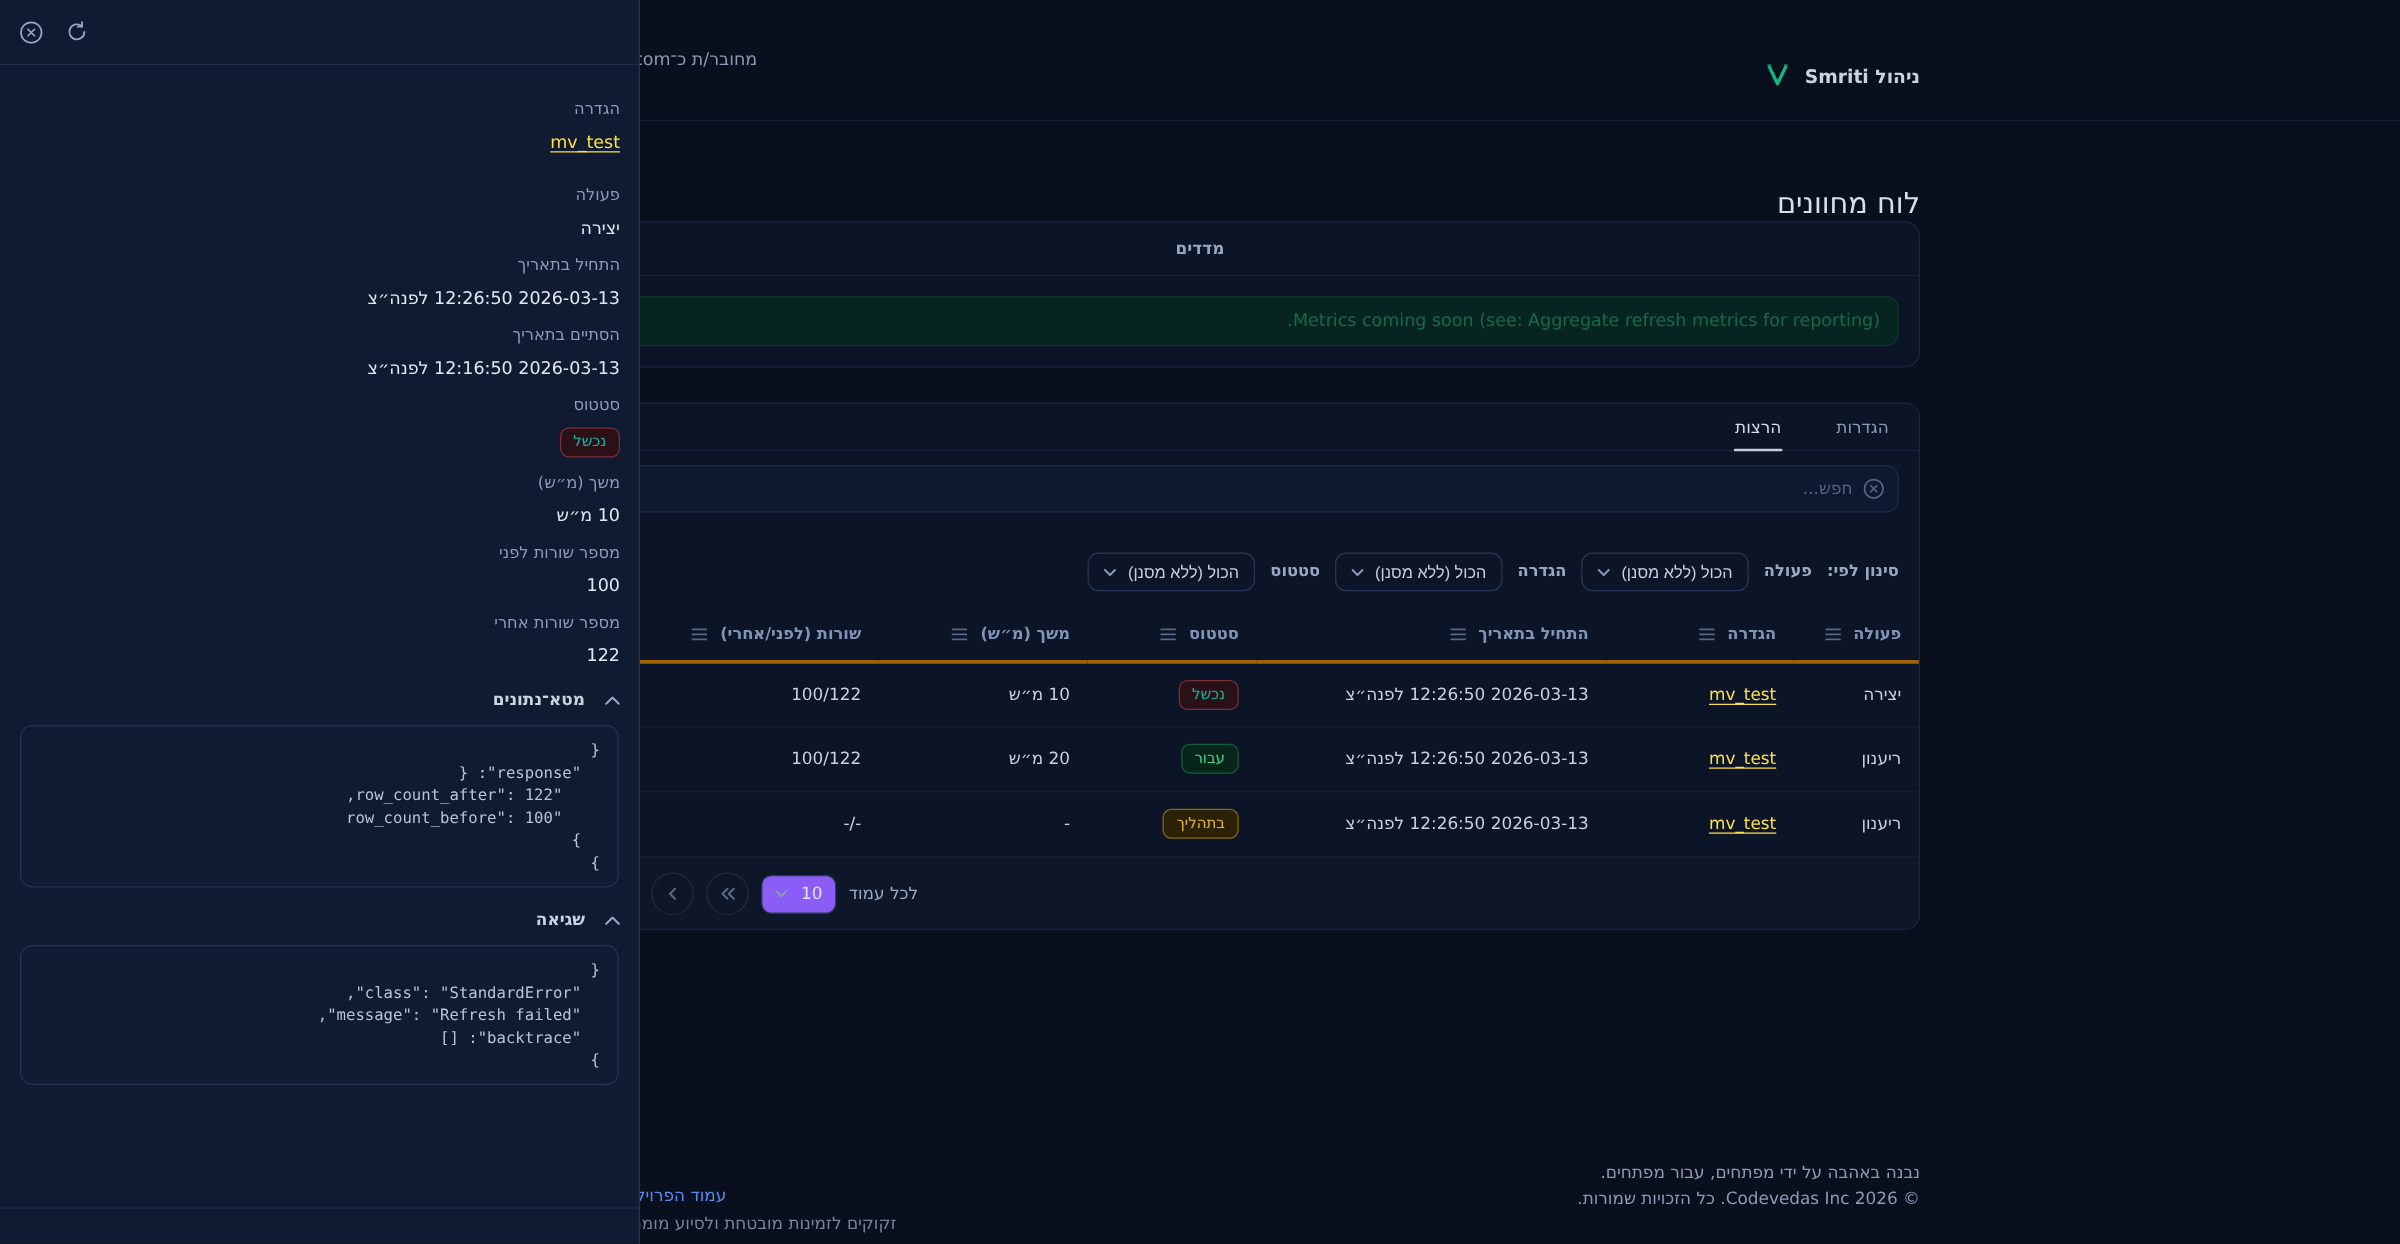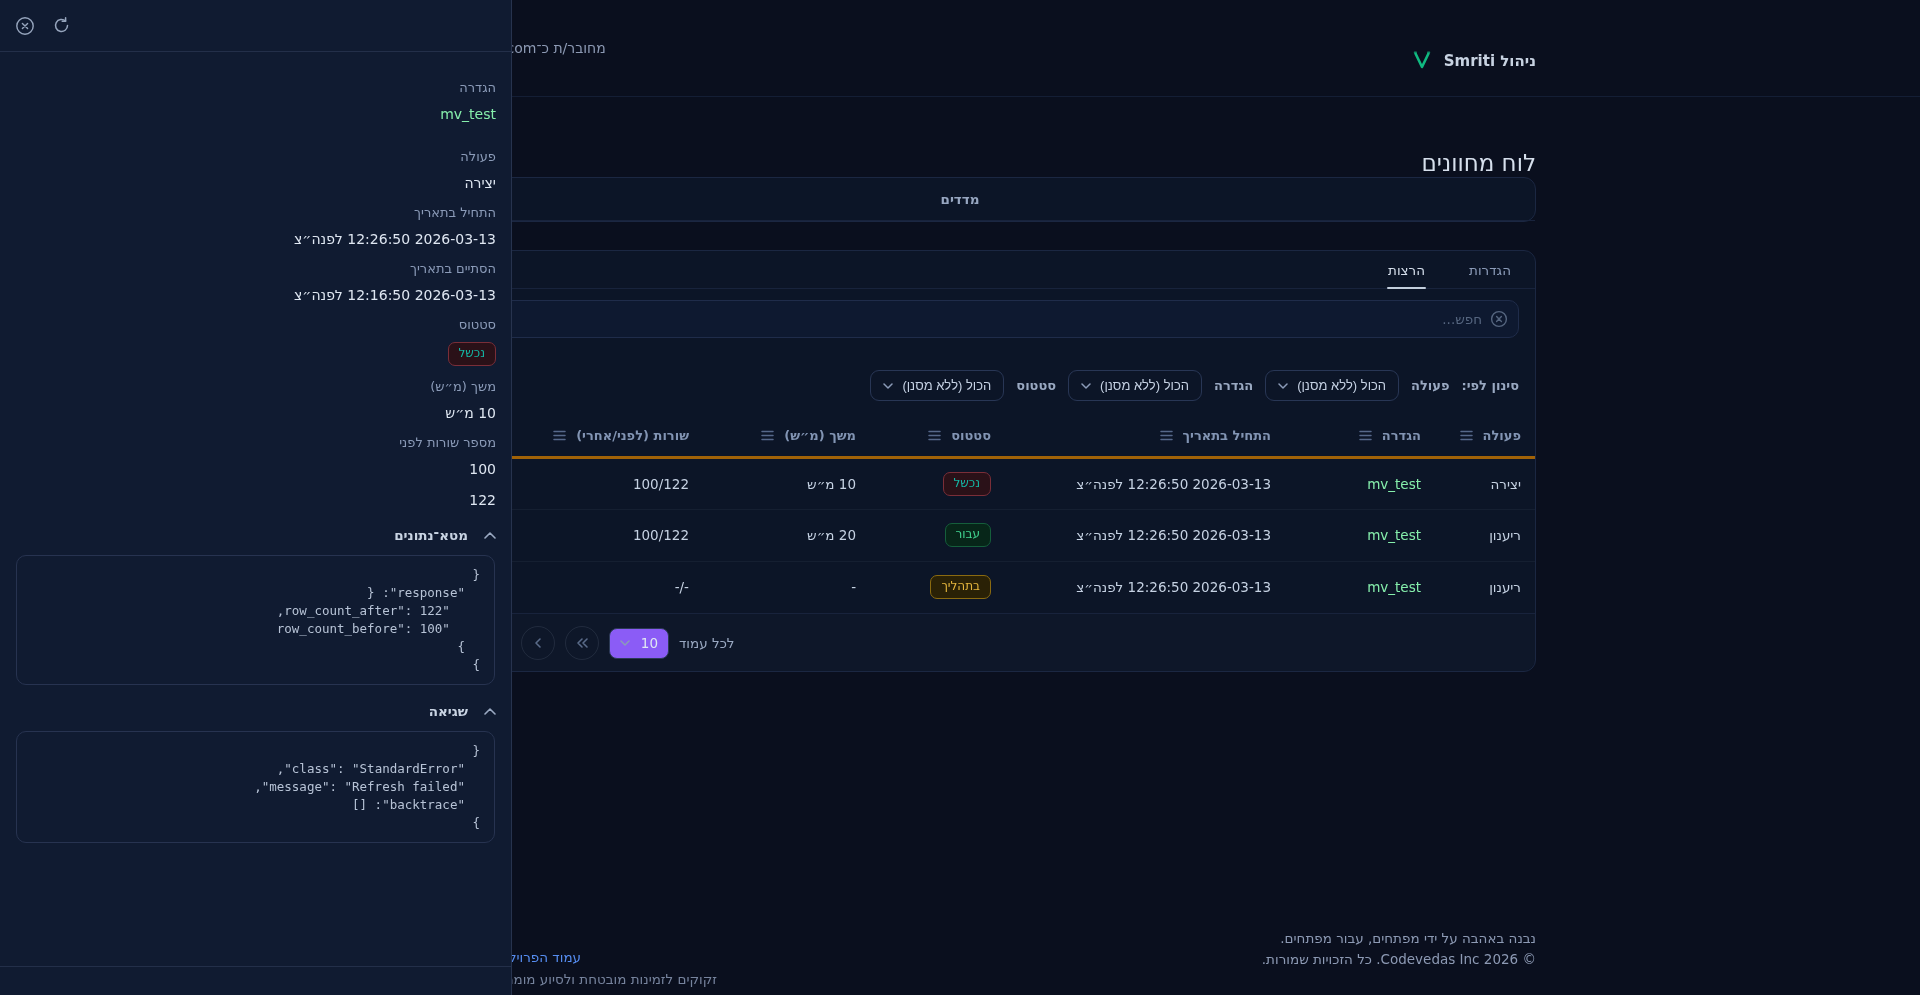--- a/index.html
+++ b/index.html
@@ -40,21 +40,21 @@
   .filter-row{margin:32px 16px 0;display:flex;align-items:center;gap:12px;font-size:13px;flex-wrap:nowrap;}
   .filter-label,.filter-name{color:#9aa9c2;font-weight:600;white-space:nowrap;}
   .select-btn{display:flex;align-items:center;gap:9px;padding:7px 12px;border:1px solid #283655;border-radius:9px;
     color:#c6d2e4;background:transparent;font-size:13px;white-space:nowrap;cursor:pointer;}
 
   table.runs{margin-top:14px;width:100%;border-collapse:collapse;table-layout:fixed;}
   th{height:42px;font-size:13px;color:#8294b3;font-weight:600;text-align:right;padding:0 14px 0 0;border-bottom:3px solid #a16207;}
   .th-inner{display:flex;align-items:center;gap:10px;}
   td{height:52px;font-size:13.5px;color:#c6d2e3;text-align:right;padding:0 14px 0 0;}
   tr.data-row + tr.data-row td{border-top:1px solid rgba(148,163,184,0.07);}
-  .cell-link,.def-link{color:#86efac;text-underline-offset:3px;cursor:pointer;margin-left:21px;}
+  .cell-link,.def-link{color:#fde047;text-decoration:underline;text-underline-offset:3px;cursor:pointer;margin-left:21px;}
 
   .badge{display:inline-block;padding:3px 10px 4px;border-radius:7px;font-size:12px;line-height:1.25;border:1px solid;}
   .badge-failed{color:#14b8a6;border-color:#7a2e38;background:#2a1118;}
   .badge-success{color:#41d491;border-color:#155e3b;background:#072619;}
   .badge-running{color:#e5b63d;border-color:#8a6a10;background:#2a2106;}
 
   .pagination{border-top:1px solid #18233c;background:rgba(255,255,255,0.012);height:58px;position:relative;
     border-radius:0 0 12px 12px;}
   .pag-cluster{position:absolute;left:48px;top:12px;display:flex;align-items:center;gap:10px;}
   .pag-label{font-size:13.5px;color:#9aa9c2;margin-right:2px;}
@@ -105,20 +105,21 @@
       </div>
       <div class="connected">מחובר/ת כ־admin@example.com</div>
     </div>
   </div>
 
   <div class="container">
     <div class="page-title">לוח מחוונים</div>
 
     <div class="card metrics-card">
       <div class="card-head">מדדים</div>
+      <div class="banner">Metrics coming soon (see: Aggregate refresh metrics for reporting).</div>
     </div>
 
     <div class="card runs-card">
       <div class="tabs-row">
         <div class="tab">הגדרות</div>
         <div class="tab active">הרצות</div>
       </div>
 
       <div class="search-wrap">
         <input class="search-input" type="text" placeholder="חפש..." style="">
@@ -350,20 +351,21 @@
         </div>
         <div class="field">
           <div class="f-label">משך (מ״ש)</div>
           <div class="f-value">10 מ״ש</div>
         </div>
         <div class="field">
           <div class="f-label">מספר שורות לפני</div>
           <div class="f-value">100</div>
         </div>
         <div class="field">
+          <div class="f-label">מספר שורות אחרי</div>
           <div class="f-value">122</div>
         </div>
         <div class="section-head">
           <span style="display: flex;">
             <svg width="12" height="7" viewBox="0 0 12 7" fill="none">
               <path d="M1 6 L6 1 L11 6" stroke="#9aa9c2" stroke-width="1.6" stroke-linecap="round" stroke-linejoin="round"></path>
             </svg>
           </span>
           <span class="section-title">מטא־נתונים</span>
         </div>

